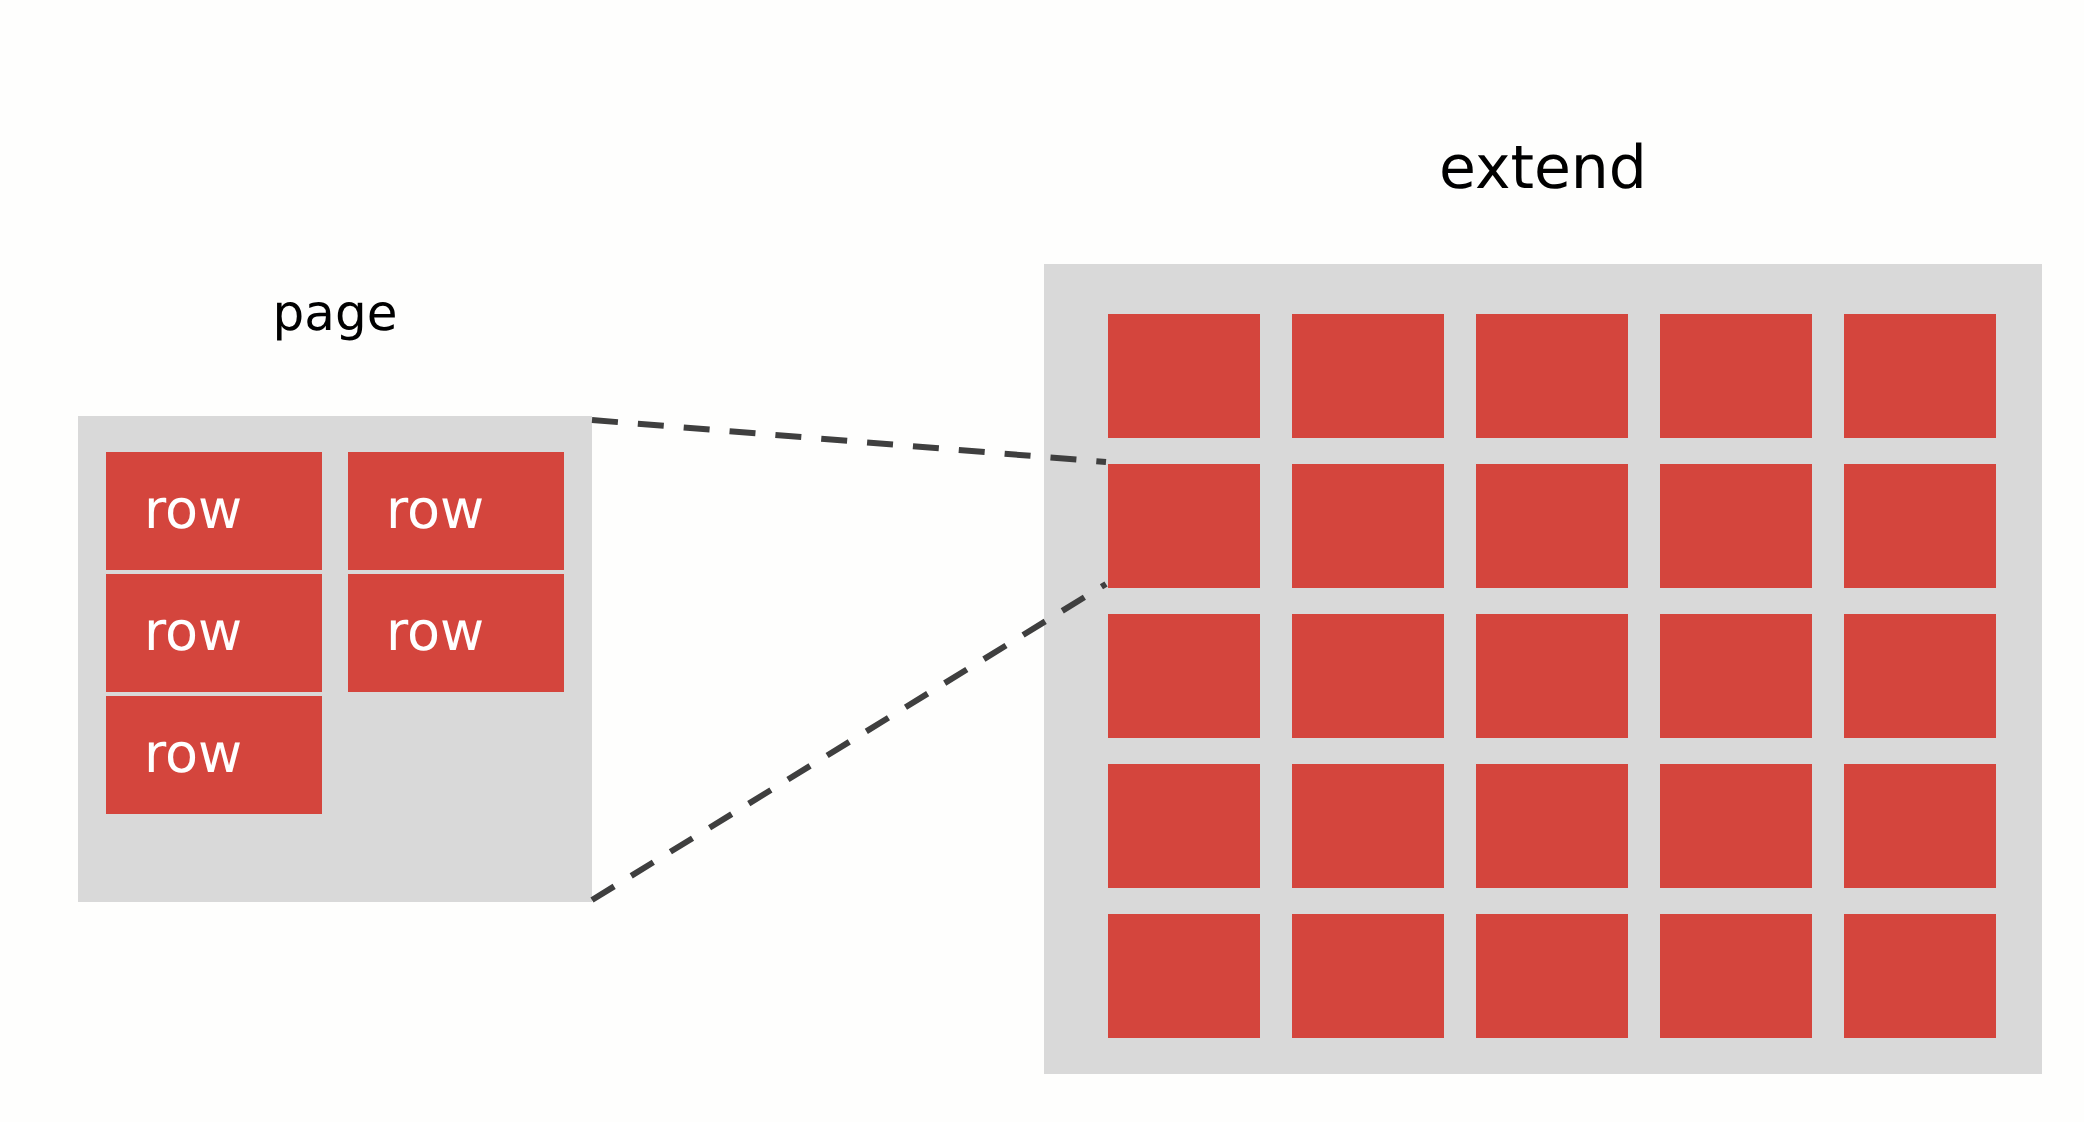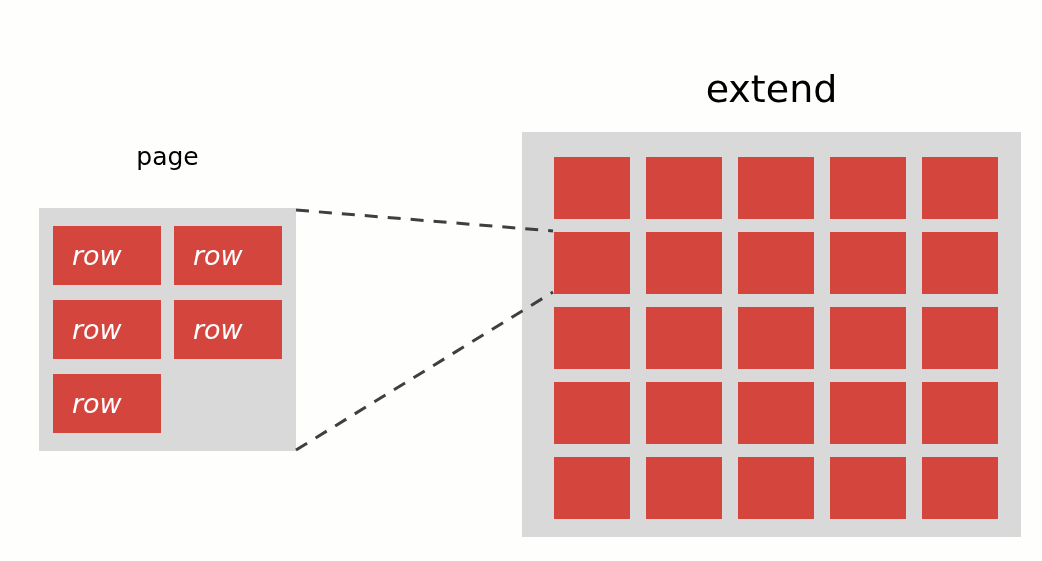--- a/index.html
+++ b/index.html
@@ -39,41 +39,40 @@
   #page-label {
     left: 39px;
     top: 144px;
     width: 257px;
     font-size: 25px;
   }
   #extend-label {
     left: 522px;
     top: 70px;
     width: 499px;
-    font-size: 38px;
+    font-size: 30px;
   }
 
   
   #page-container {
     position: absolute;
     left: 39px;
     top: 208px;
     width: 257px;
     height: 243px;
     background: #d9d9d9;
   }
   .page-row-grid {
     position: absolute;
     left: 14px;
     top: 18px;
     width: 230px;
     display: flex;
     flex-wrap: wrap;
-    gap: 15px 13px;
-    font-style: italic;
+    gap: 2px 13px;
   }
   .page-row {
     width: 108px;
     height: 59px;
     background: #d4453d;
     color: #ffffff;
     font-size: 27px;
     display: flex;
     align-items: center;
     padding-left: 19px;

